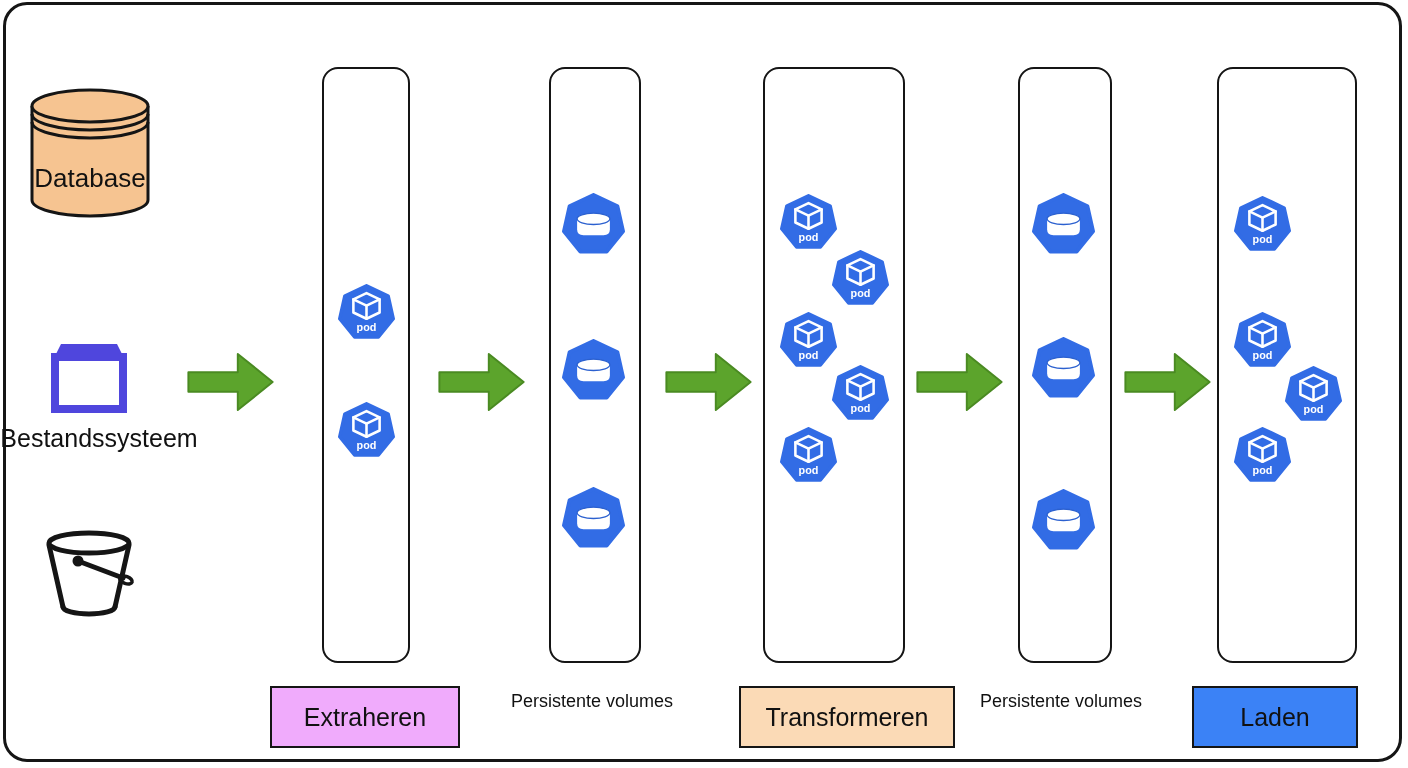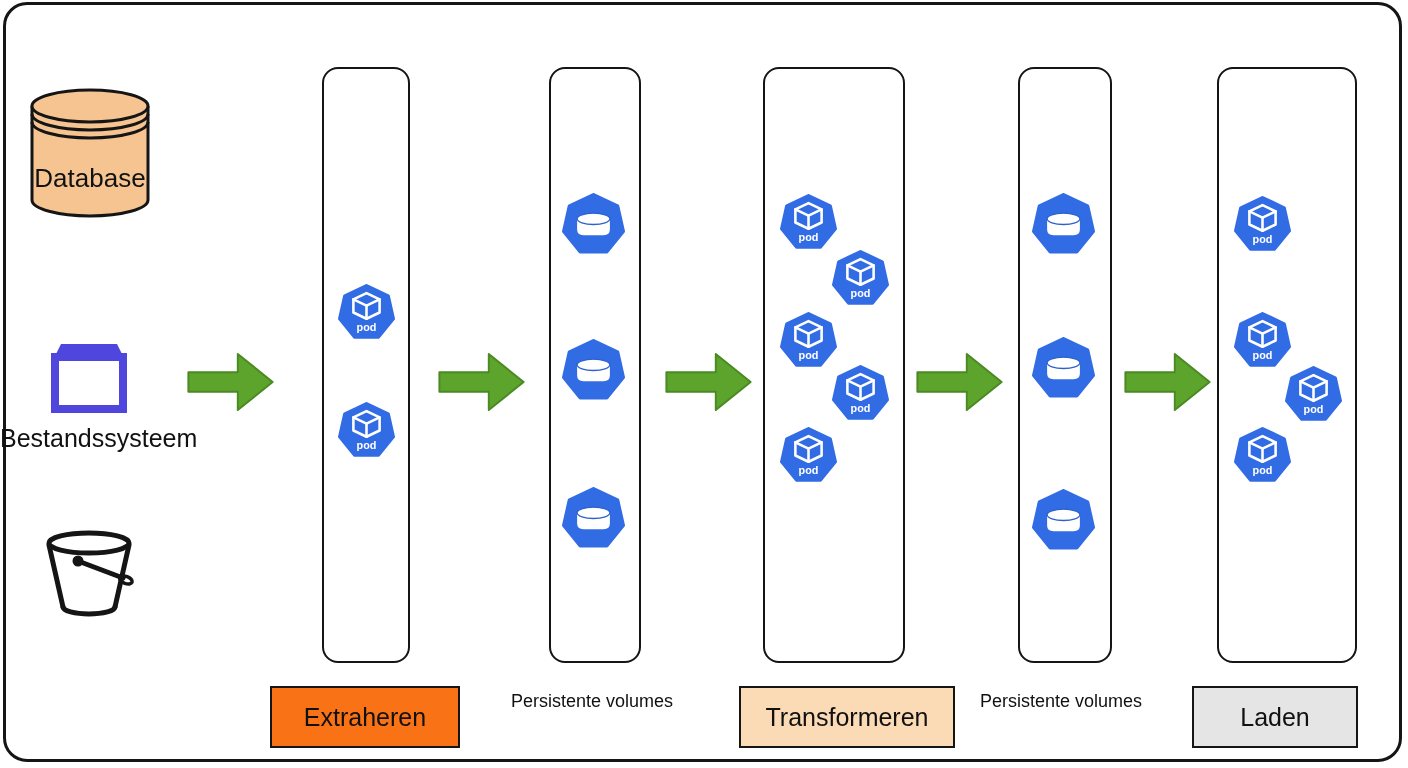--- a/index.html
+++ b/index.html
@@ -17,28 +17,28 @@
   }
   .icon{position:absolute;display:block;}
   .pod{width:57px;height:57px;}
   .vol{width:63px;height:63px;}
   .arrow{width:90px;height:62px;top:351px;}
   .stage-box{
     position:absolute;top:686px;height:62px;box-sizing:border-box;
     border:2.5px solid #151515;display:flex;align-items:center;justify-content:center;
     font-size:25px;
   }
-  .box-green{background:#f97316;}
+  .box-green{background:#f0abfc;}
   .box-orange{background:#fbdab6;}
-  .box-yellow{background:#e5e5e5;}
+  .box-yellow{background:#3b82f6;}
   .stage-text{
     position:absolute;top:687px;width:170px;text-align:center;
     font-size:18px;line-height:28px;
   }
-  .src-label{position:absolute;text-align:left;font-size:25px;}
+  .src-label{position:absolute;text-align:center;font-size:25px;}
   .db-label{position:absolute;left:28px;top:163px;width:124px;text-align:center;font-size:26px;}
   .defs{position:absolute;width:0;height:0;overflow:hidden;}
 </style>
 </head>
 <body>
 
 <div class="canvas">
 
   <svg class="defs" aria-hidden="true">
     <defs>

